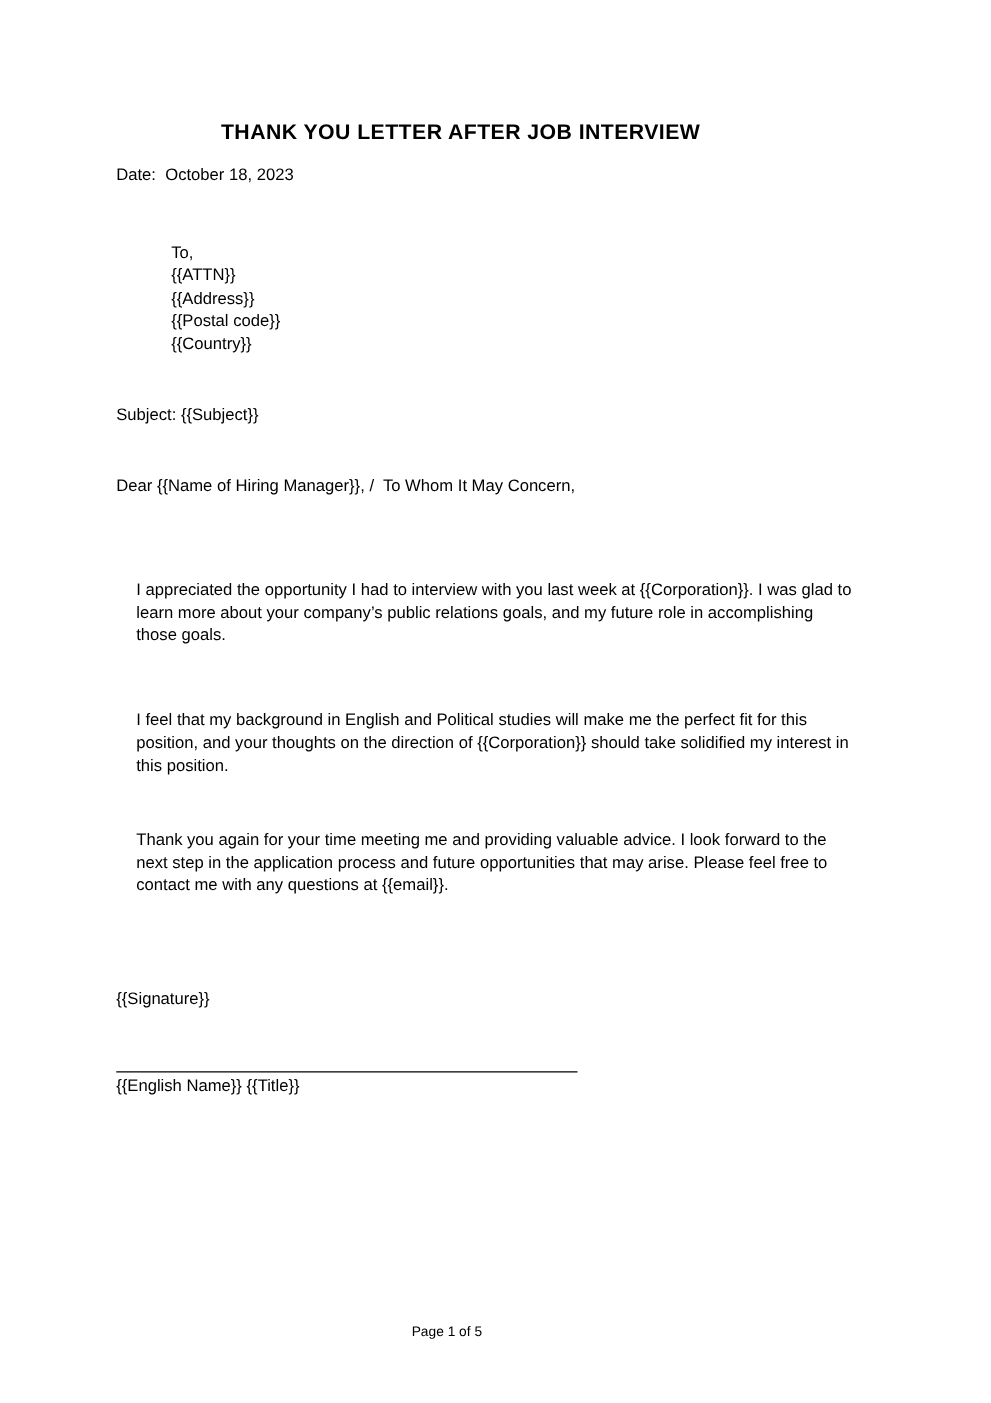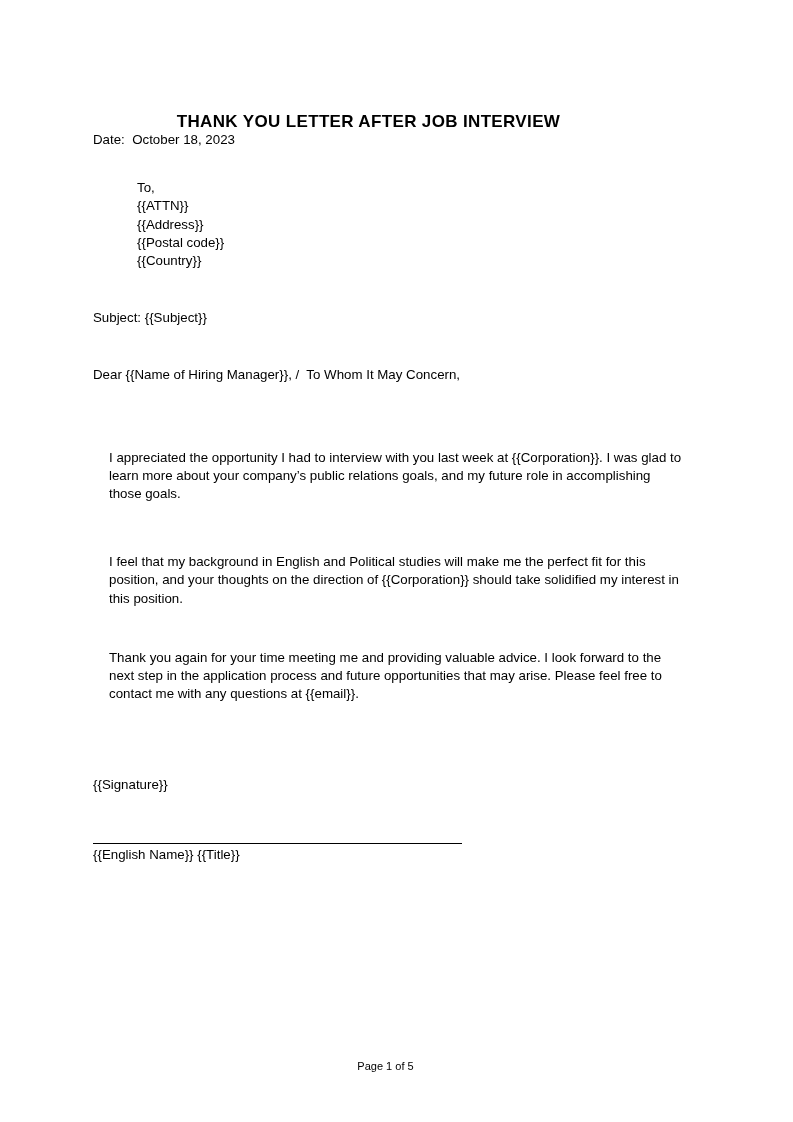--- a/index.html
+++ b/index.html
@@ -98,21 +98,21 @@
     font-size: 11.5px;
     line-height: 13.5px;
     color: #4a4a4a;
     letter-spacing: 0.1px;
   }
 
   
   .doc-title {
     position: absolute;
     left: 0;
-    top: 112px;
+    top: 96px;
     width: 737px;
     text-align: center;
     font-family: "Liberation Sans", sans-serif;
     font-size: 17px;
     font-weight: bold;
     letter-spacing: 0.35px;
     color: #000000;
   }
 
   
@@ -122,21 +122,21 @@
     top: 131px;
     width: 606px;
     font-family: "Liberation Sans", sans-serif;
     font-size: 13.3px;
     line-height: 18.2px;
     color: #000000;
   }
 
   .line { white-space: pre; }
 
-  .date-line { margin-bottom: 0; }
+  .date-line { margin-bottom: 14px; }
 
   .spacer-lg { height: 30px; }
   .spacer-md { height: 18px; }
   .spacer-sm { height: 9px; }
 
   .addr-block .line { line-height: 18.2px; margin-left: 44px; }
 
   .para {
     margin: 16px;
     text-align: left;
@@ -152,21 +152,20 @@
   
   .footer {
     position: absolute;
     left: 0;
     top: 1060px;
     width: 715px;
     text-align: center;
     font-family: "Liberation Sans", sans-serif;
     font-size: 11px;
     color: #000000;
-    padding-left: 28px;
   }
 </style>
 </head>
 <body>
 
 <div class="page">
 
 
   <div class="doc-title">THANK YOU LETTER AFTER JOB INTERVIEW</div>
 

